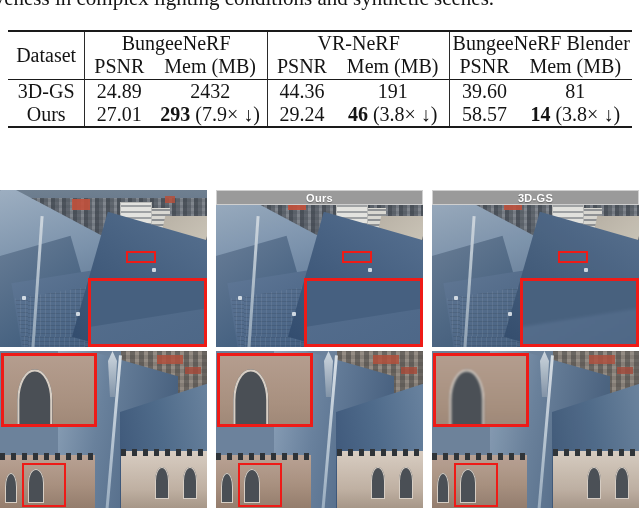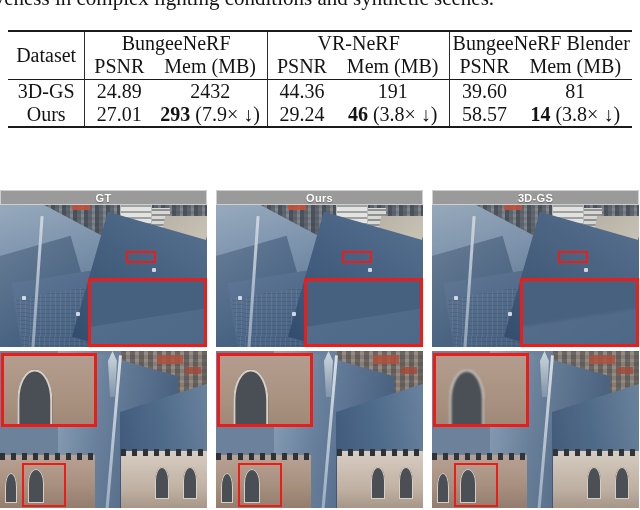--- a/index.html
+++ b/index.html
@@ -291,23 +291,20 @@
           <div class="roof-left2"></div>
         <div class="roof-main"></div>
           <div class="shingle"></div>
         <div class="roof-right"></div>
         <div class="gutter-white"></div>
           <div class="ridge"></div>
         <div class="skylight" style="left:22px;top:106px"></div>
         <div class="skylight" style="left:76px;top:122px"></div>
         <div class="skylight" style="left:152px;top:78px"></div>
       </div>
-      <div class="banner">
-        <span>GT</span>
-      </div>
       <div class="redbox" style="left:126px;top:61px;width:30px;height:12px;"></div>
       <div class="inset" style="left:88px;top:88px;width:119px;height:69px;">
         <div class="inset-inner sceneA q-gt" style="transform:scale(3.6) translate(-128px,-62px);">
 
           <div class="roof-main"></div>
             <div class="shingle"></div>
 
         </div>
       </div>
     </div>

